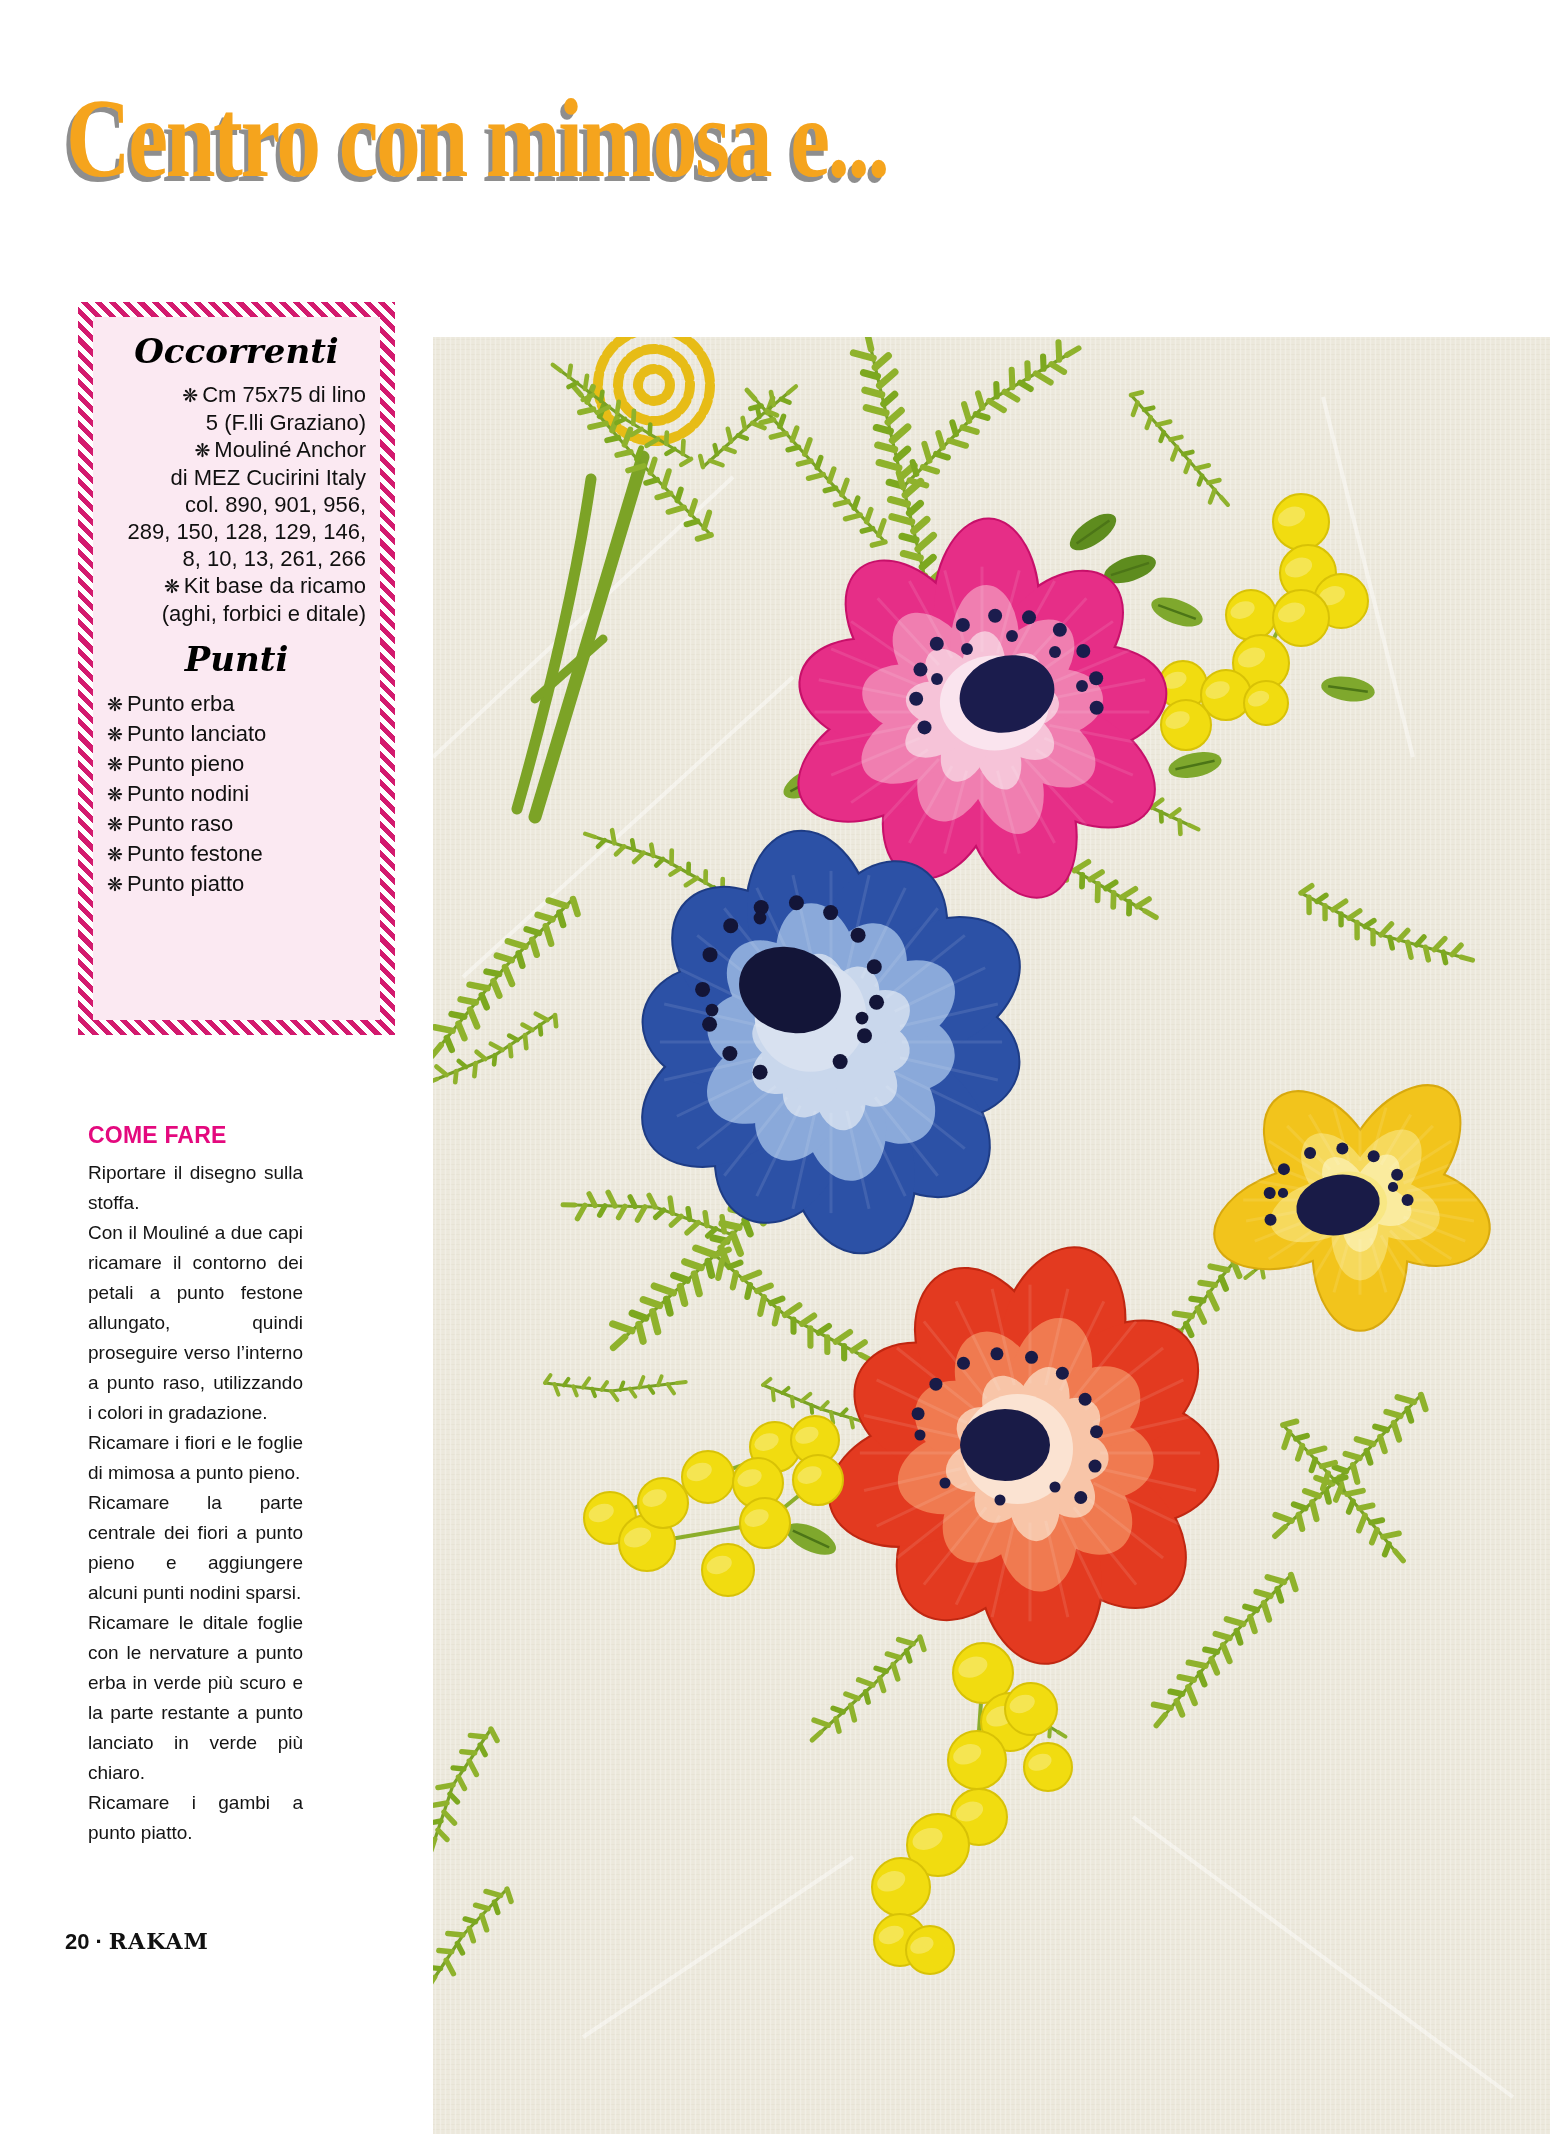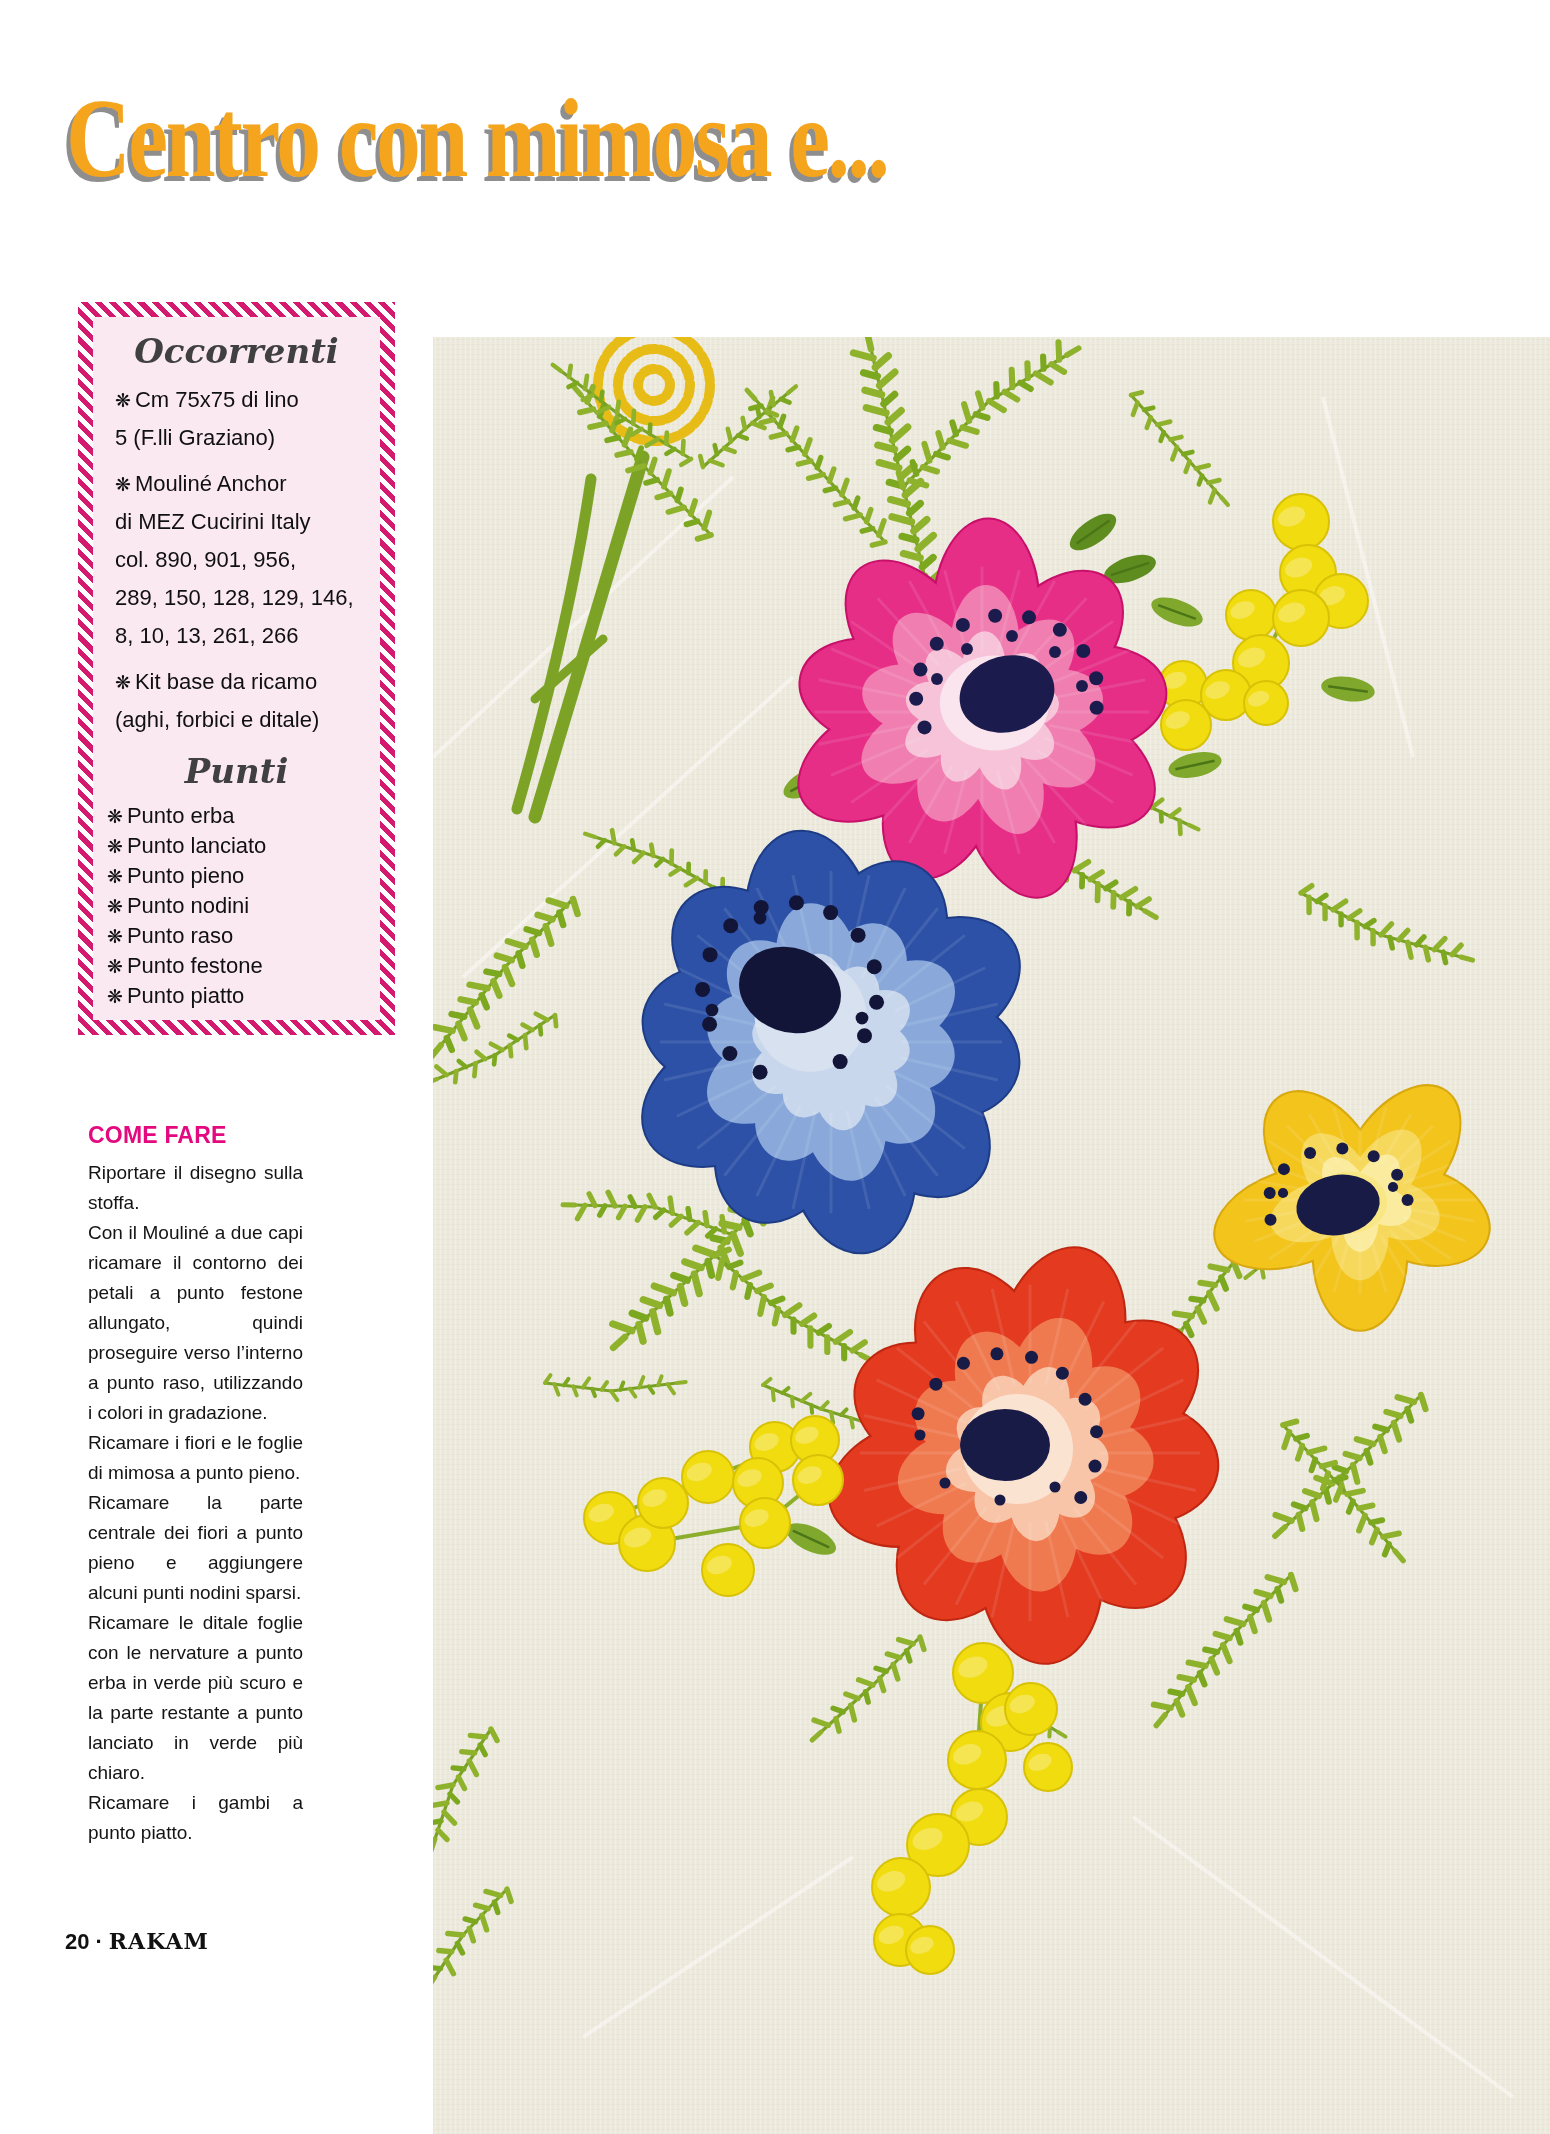--- a/index.html
+++ b/index.html
@@ -16,23 +16,23 @@
   }
   .materials-box{
     position:absolute;left:78px;top:302px;width:317px;height:733px;box-sizing:border-box;
     background:#FBE9F2;
     border:15px solid transparent;
     border-image:repeating-linear-gradient(45deg,#D31A6E 0 5px,#ffffff 5px 10px) 15;
     padding:10px 14px;
   }
   .script-heading{
     font-family:"DejaVu Serif",serif;font-style:italic;font-weight:700;
-    font-size:34px;color:#404040;text-align:center;margin:4px 0 10px 0;
+    font-size:34px;color:#000000;text-align:center;margin:4px 0 10px 0;
   }
-  .mat-item{font-size:22px;line-height:38px;color:#101010;margin:8px;}
+  .mat-item{font-size:22px;line-height:27px;color:#101010;margin:0;text-align:right;}
   .mat-text{white-space:pre-line;}
   .bullet{font-family:"DejaVu Sans",sans-serif;font-size:19px;margin-right:4px;color:#101010;}
   .stitch-item{font-size:22px;line-height:30px;color:#101010;}
   .instructions{position:absolute;left:88px;top:1122px;width:215px;color:#141414;}
   .come-fare{font-size:23px;font-weight:800;color:#E4097E;letter-spacing:.2px;margin:0 0 9px 0;}
   .instructions p{margin:0;font-size:19px;line-height:30px;text-align:justify;}
   .instructions b{font-weight:400;}
   .page-footer{position:absolute;left:65px;top:1928px;font-size:22px;color:#111;}
   .page-footer .num{font-weight:800;font-family:"Liberation Sans",sans-serif;}
   .page-footer .mid{margin:0 6px;font-weight:700;}

